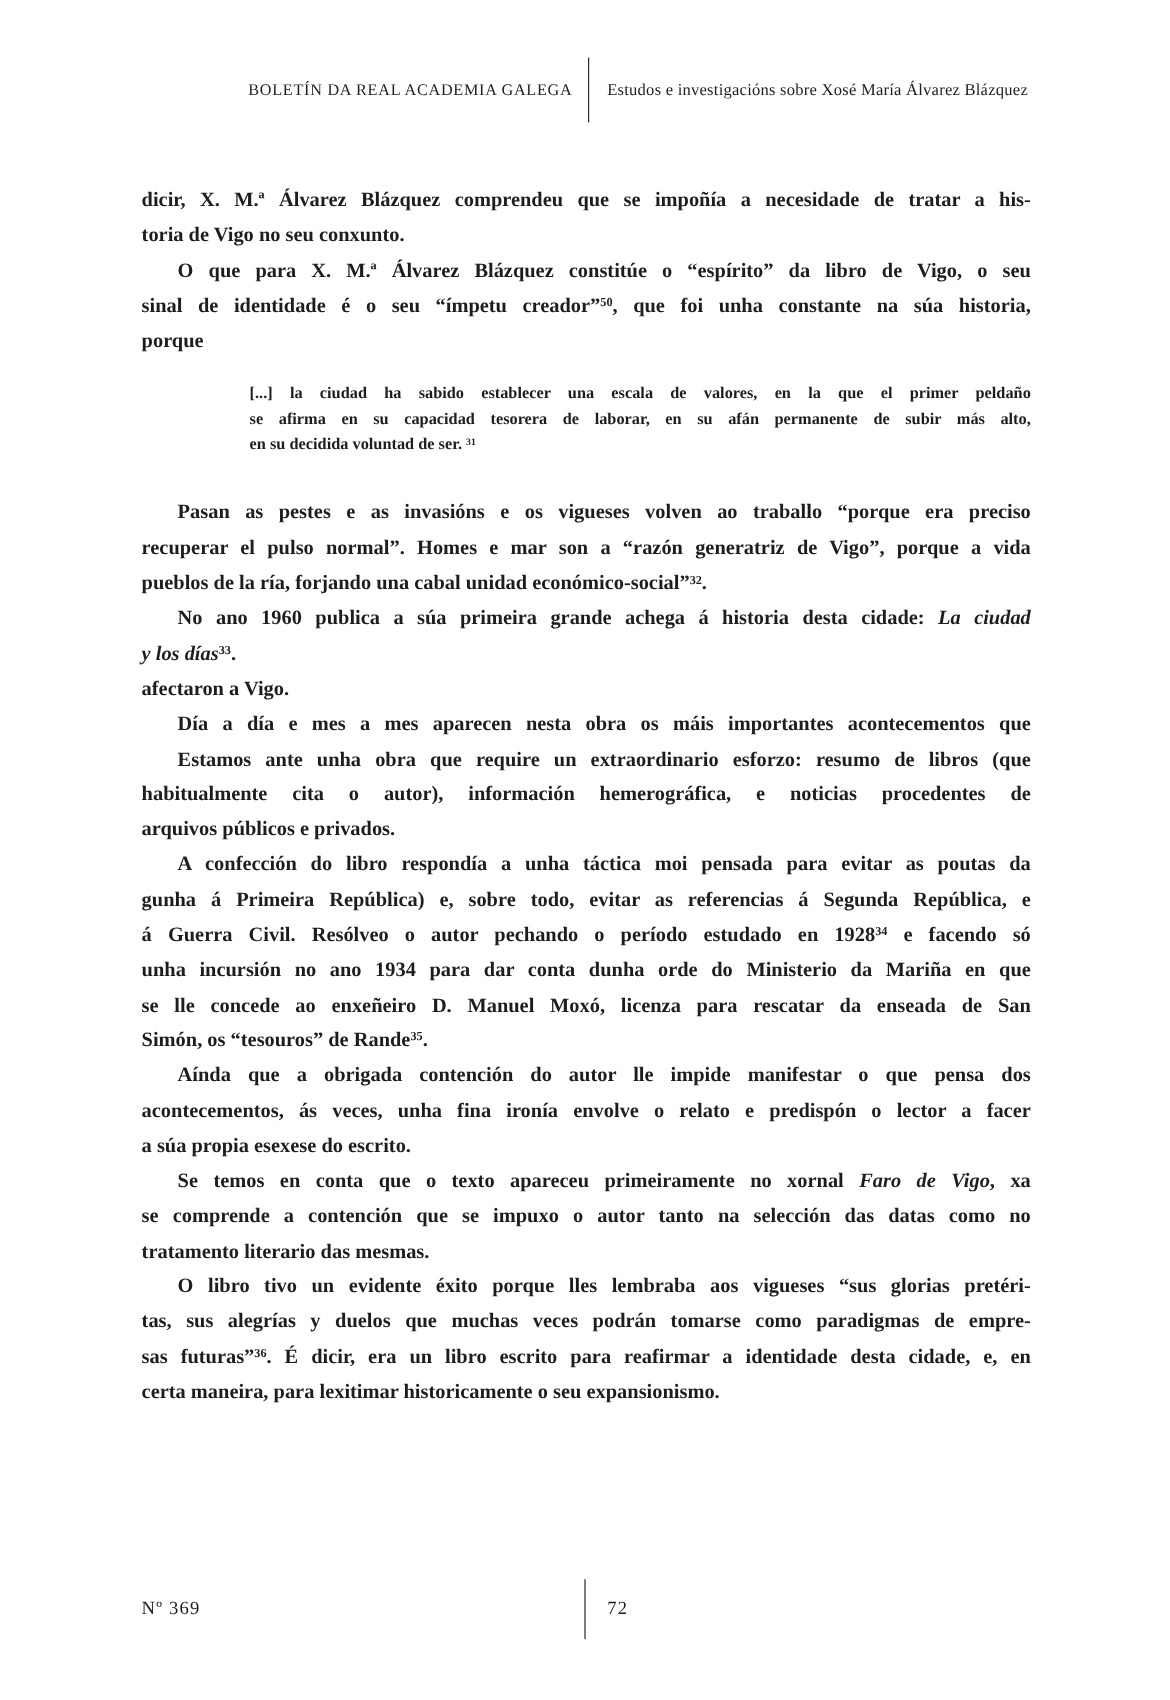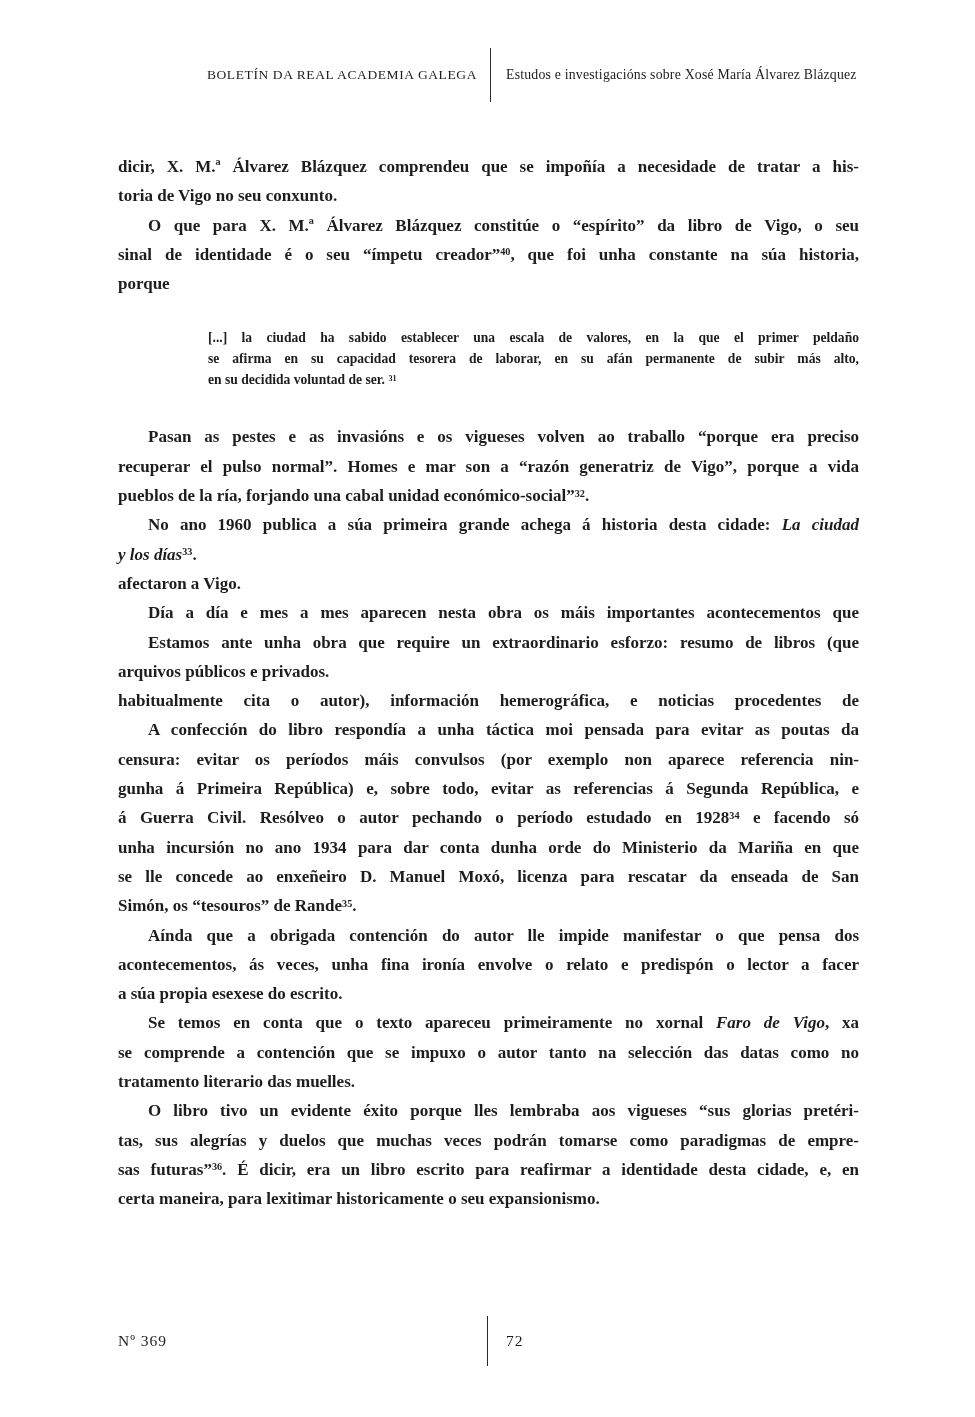--- a/index.html
+++ b/index.html
@@ -65,21 +65,21 @@
     -moz-text-align-last: justify;
     white-space: normal;
     font-weight: bold;
   }
   .line.last {
     text-align-last: left;
     -moz-text-align-last: left;
   }
   .line.indent { text-indent: 30px; }
   .quote {
-    margin: 29px 0 32px 90px;
+    margin: 19px 0 32px 90px;
     font-size: 13.6px;
   }
   .quote .line { line-height: 21px; }
   sup {
     font-size: 0.6em;
     line-height: 0;
     vertical-align: baseline;
     position: relative;
     top: -0.45em;
   }
@@ -124,21 +124,21 @@
     <div class="header-right">Estudos e investigacións sobre Xosé María Álvarez Blázquez</div>
   </header>
 
   <main class="page-body">
       <div class="para">
         <div class="line">dicir, X. M.ª Álvarez Blázquez comprendeu que se impoñía a necesidade de tratar a his-</div>
         <div class="line last">toria de Vigo no seu conxunto.</div>
       </div>
       <div class="para">
         <div class="line indent">O que para X. M.ª Álvarez Blázquez constitúe o “espírito” da libro de Vigo, o seu</div>
-        <div class="line">sinal de identidade é o seu “ímpetu creador”<sup>40</sup>, que foi unha constante na súa historia,</div>
+        <div class="line">sinal de identidade é o seu “ímpetu creador”<sup>50</sup>, que foi unha constante na súa historia,</div>
         <div class="line last">porque</div>
       </div>
       <div class="quote">
         <div class="line">[...] la ciudad ha sabido establecer una escala de valores, en la que el primer peldaño</div>
         <div class="line">se afirma en su capacidad tesorera de laborar, en su afán permanente de subir más alto,</div>
         <div class="line last">en su decidida voluntad de ser. <sup>31</sup></div>
       </div>
       <div class="para">
         <div class="line indent">Pasan as pestes e as invasións e os vigueses volven ao traballo “porque era preciso</div>
         <div class="line">recuperar el pulso normal”. Homes e mar son a “razón generatriz de Vigo”, porque a vida</div>
@@ -147,41 +147,40 @@
       <div class="para">
         <div class="line indent">No ano 1960 publica a súa primeira grande achega á historia desta cidade: <i>La ciudad</i></div>
         <div class="line last"><i>y los días</i><sup>33</sup>.</div>
       </div>
       <div class="para">
         <div class="line last">afectaron a Vigo.</div>
         <div class="line indent">Día a día e mes a mes aparecen nesta obra os máis importantes acontecementos que</div>
       </div>
       <div class="para">
         <div class="line indent">Estamos ante unha obra que require un extraordinario esforzo: resumo de libros (que</div>
+        <div class="line">habitualmente cita o autor), información hemerográfica, e noticias procedentes de</div>
         <div class="line last">arquivos públicos e privados.</div>
-        <div class="line">habitualmente cita o autor), información hemerográfica, e noticias procedentes de</div>
       </div>
       <div class="para">
         <div class="line indent">A confección do libro respondía a unha táctica moi pensada para evitar as poutas da</div>
-        <div class="line">censura: evitar os períodos máis convulsos (por exemplo non aparece referencia nin-</div>
         <div class="line">gunha á Primeira República) e, sobre todo, evitar as referencias á Segunda República, e</div>
         <div class="line">á Guerra Civil. Resólveo o autor pechando o período estudado en 1928<sup>34</sup> e facendo só</div>
         <div class="line">unha incursión no ano 1934 para dar conta dunha orde do Ministerio da Mariña en que</div>
         <div class="line">se lle concede ao enxeñeiro D. Manuel Moxó, licenza para rescatar da enseada de San</div>
         <div class="line last">Simón, os “tesouros” de Rande<sup>35</sup>.</div>
       </div>
       <div class="para">
         <div class="line indent">Aínda que a obrigada contención do autor lle impide manifestar o que pensa dos</div>
         <div class="line">acontecementos, ás veces, unha fina ironía envolve o relato e predispón o lector a facer</div>
         <div class="line last">a súa propia esexese do escrito.</div>
       </div>
       <div class="para">
         <div class="line indent">Se temos en conta que o texto apareceu primeiramente no xornal <i>Faro de Vigo</i>, xa</div>
         <div class="line">se comprende a contención que se impuxo o autor tanto na selección das datas como no</div>
-        <div class="line last">tratamento literario das muelles.</div>
+        <div class="line last">tratamento literario das mesmas.</div>
       </div>
       <div class="para">
         <div class="line indent">O libro tivo un evidente éxito porque lles lembraba aos vigueses “sus glorias pretéri-</div>
         <div class="line">tas, sus alegrías y duelos que muchas veces podrán tomarse como paradigmas de empre-</div>
         <div class="line">sas futuras”<sup>36</sup>. É dicir, era un libro escrito para reafirmar a identidade desta cidade, e, en</div>
         <div class="line last">certa maneira, para lexitimar historicamente o seu expansionismo.</div>
       </div>
     </main>
 
   <footer class="page-footer">

